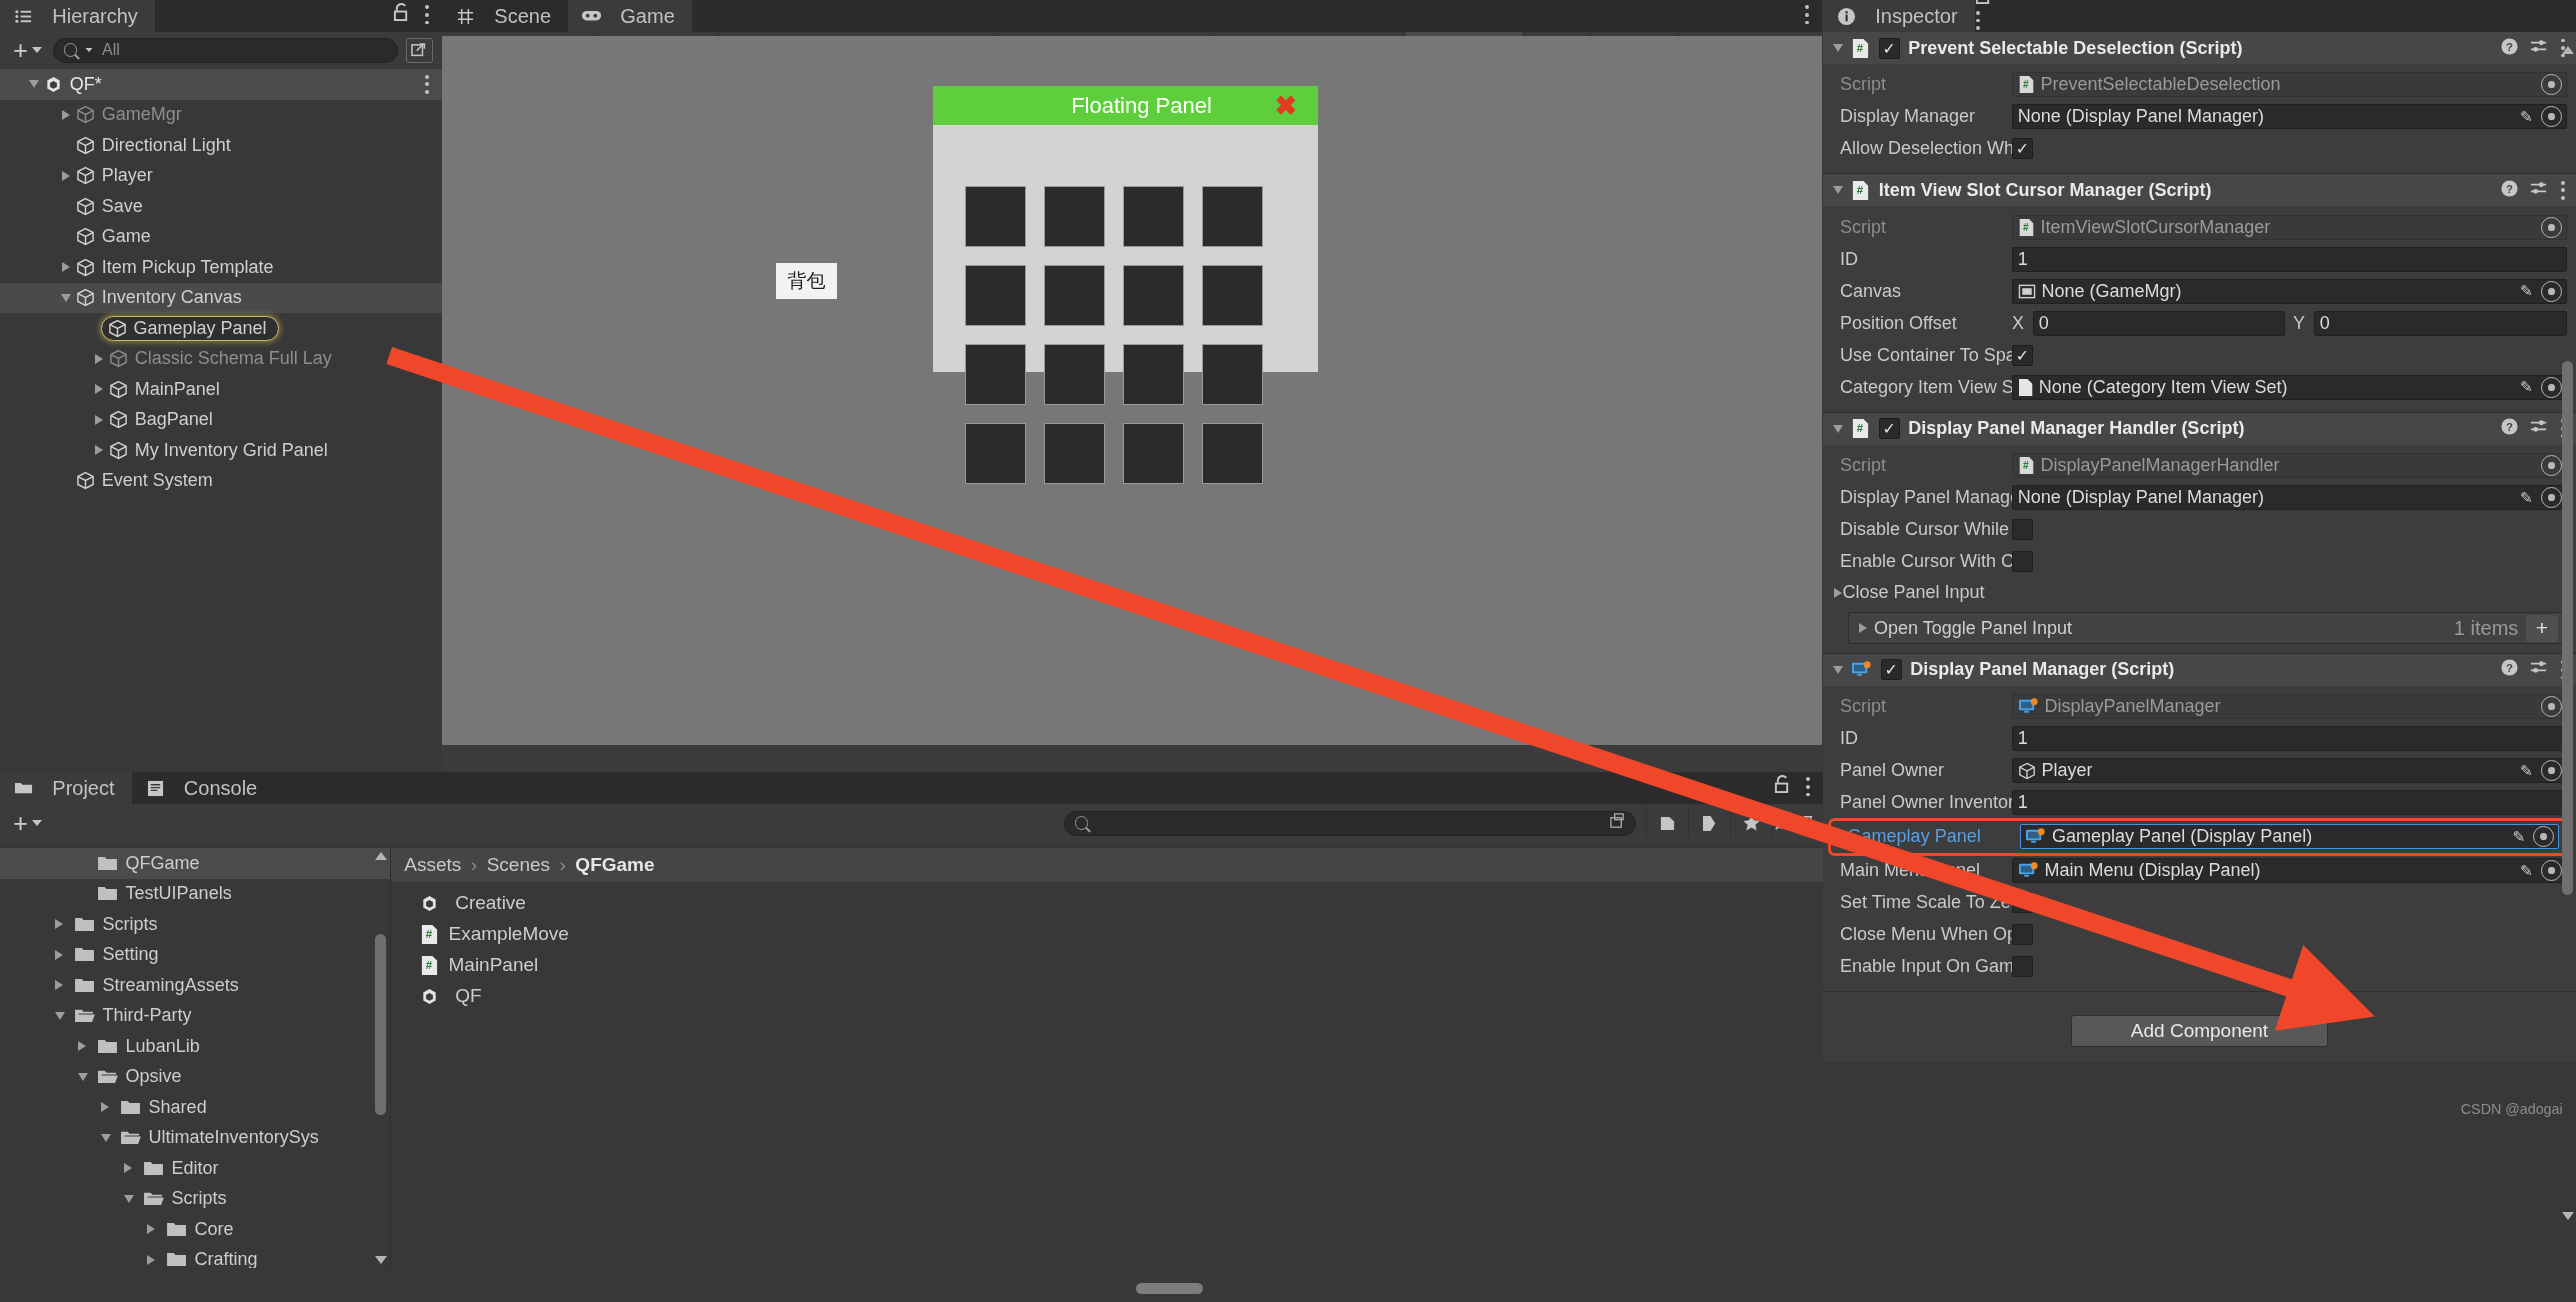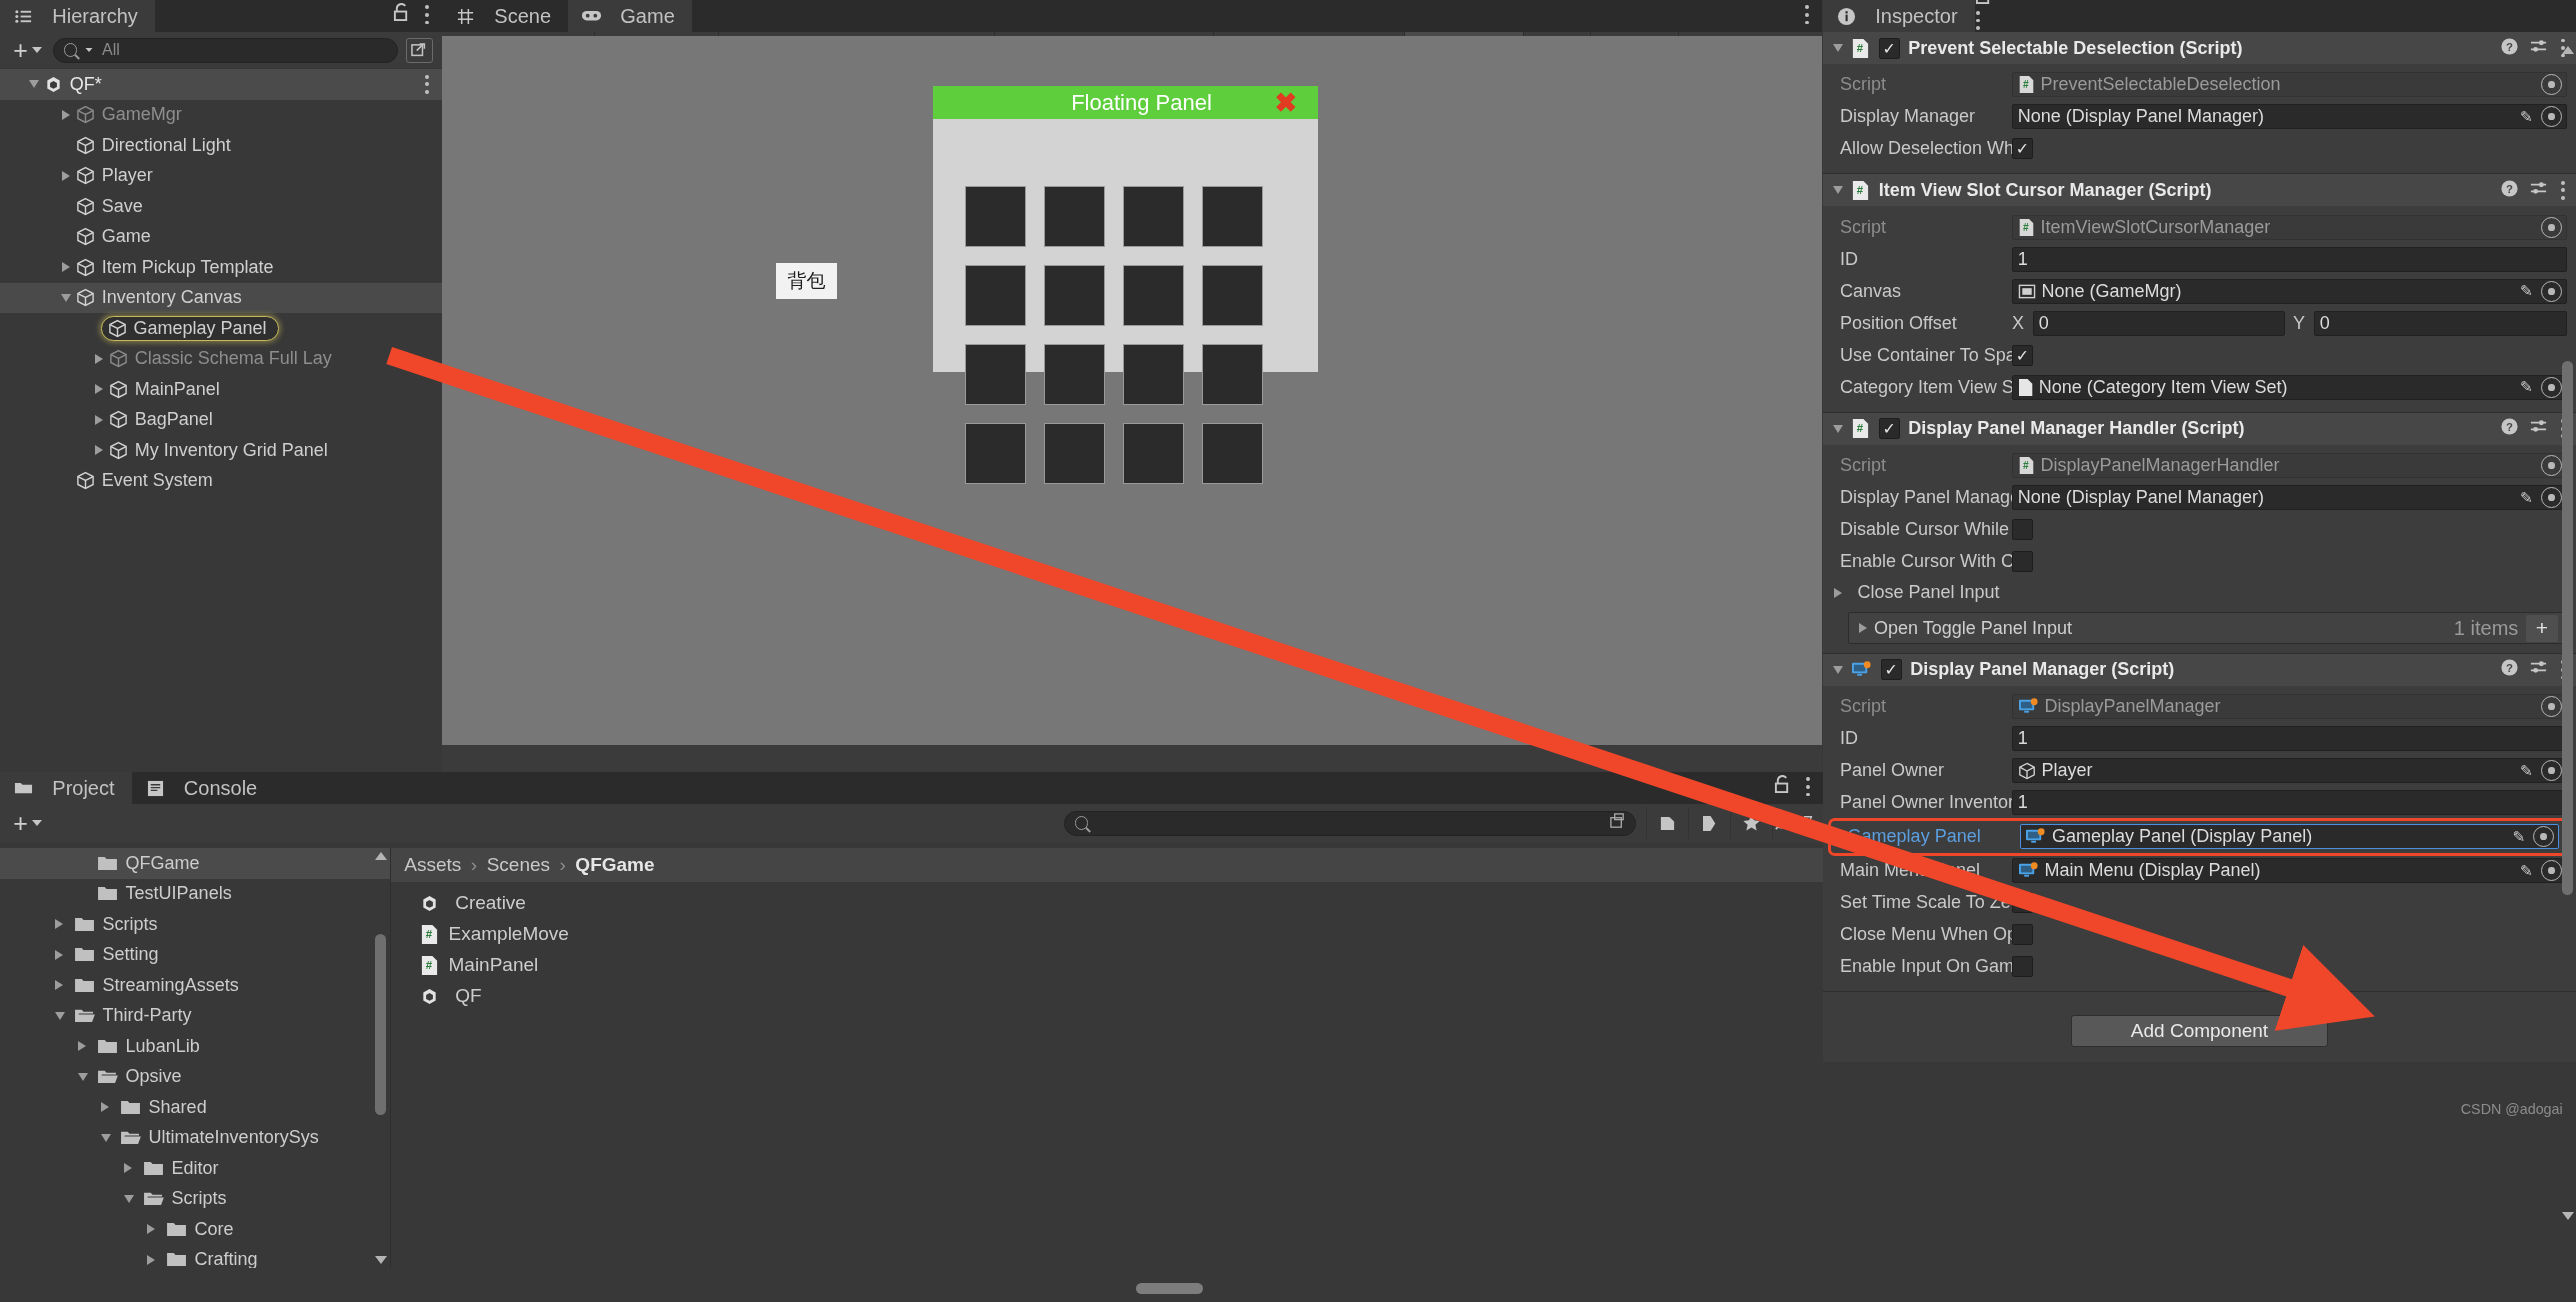--- a/index.html
+++ b/index.html
@@ -54,21 +54,21 @@
   .g-toolbar{ height:36px; background:#3b3b3b; display:flex; align-items:center; }
   .tbtn{ height:36px; display:flex; align-items:center; gap:9.5px; padding:0 11.4px; font-size:19px; color:#cfcfcf;
          border-right:1px solid #2e2e2e; white-space:nowrap;}
   .tbtn.pressed{ background:#4a4a4a; }
   .dd{ margin-left:auto; }
   .slider{ display:flex;align-items:center; gap:0;}
   .slider .knob{ width:15.3px;height:15.3px;border-radius:50%;background:#9f9f9f;}
   .slider .track{ width:51px;height:2.9px;background:#9f9f9f;}
   .gcanvas{ position:absolute; left:0; right:0; top:36px; bottom:27px; background:#777777; overflow:hidden;}
   .fpanel{ position:absolute; left:491px; top:50px; width:385px; height:286px; background:#d3d3d3; }
-  .fpanel .title{ height:33px; background:#5ece3d; color:#fff; font-size:22px; display:flex; align-items:center; justify-content:center; position:relative;padding-left:32px;}
+  .fpanel .title{ height:39px; background:#5ece3d; color:#fff; font-size:22px; display:flex; align-items:center; justify-content:center; position:relative;padding-left:32px;}
   .fpanel .closeX{ position:absolute; right:21px; top:50%; transform:translateY(-50%); font-size:27px; color:#e13b21; font-weight:bold;}
   .grid{ position:absolute; left:32px; top:100px; display:grid; grid-template-columns:repeat(4,61px); grid-gap:18px 18px;}
   .slot{ width:61px;height:61px; background:#2b2b2b; border:1.9px solid #9a9a9a;}
   .tip{ position:absolute; left:334px; top:227px; width:61px; height:36px; background:#f2f2f2; color:#1d1d1d;
         font-size:19px; display:flex; align-items:center; justify-content:center;}
   .gstatus{ position:absolute; left:0; right:0; bottom:0; height:27px; background:#3b3b3b; }
 
   
   #project{ position:absolute; left:0; top:772px; width:1823px; height:530px; background:#383838;}
   .p-toolbar{ height:38px; background:#3b3b3b; display:flex; align-items:center; padding:0 9.5px; gap:9.5px;}
@@ -109,21 +109,21 @@
   .fld.ro{ background:#3a3a3a; color:#9a9a9a; border-color:#323232;}
   .fld .txt{ flex:1 1 auto; overflow:hidden; text-overflow:clip; white-space:nowrap;}
   .pencil{ flex:0 0 auto; width:17px; text-align:center; color:#cfcfcf; font-size:15.3px;}
   .target{ flex:0 0 auto; width:21px; height:21px; border-radius:50%; border:1.9px solid #b8b8b8; position:relative; display:flex;align-items:center;justify-content:center;}
   .target:after{ content:""; width:6.7px;height:6.7px;border-radius:50%; background:#b8b8b8;}
   .cbox{ width:21px;height:21px; background:#2a2a2a; border:1px solid #1d1d1d; border-radius:1.9px;
          display:flex;align-items:center;justify-content:center; font-size:16px; color:#e6e6e6; flex:0 0 auto;}
   .xy{ display:flex; align-items:center; gap:7.6px; flex:1 1 auto;}
   .xy .ax{ font-size:18px; color:#c9c9c9; width:13.3px;}
   .xy .fld{ flex:1 1 0;}
-  .foldrow{ height:30.5px; display:flex; align-items:center; padding-left:11.4px; gap:15px; font-size:18px; color:#c9c9c9;}
+  .foldrow{ height:30.5px; display:flex; align-items:center; padding-left:11.4px; gap:0; font-size:18px; color:#c9c9c9;}
   .listbox{ margin:3.8px 11.4px 0 25px; border:1px solid #2c2c2c; background:#424242; border-radius:1.9px;}
   .listbox .lhd{ height:30.5px; display:flex; align-items:center; padding:0 5.7px 0 9.5px; gap:7.6px; font-size:18px; color:#cfcfcf;}
   .listbox .cnt{ margin-left:auto; font-size:20px; color:#9a9a9a;}
   .listbox .addb{ width:32px; height:27px; background:#4f4f4f; border-radius:1.9px; display:flex;align-items:center;justify-content:center;
                   font-size:21px; color:#e0e0e0;}
   .addcomp-wrap{ padding:23px 0 15.3px 0; display:flex; justify-content:center; background:#3d3d3d;}
   .addcomp{ width:257px; height:32px; background:#585858; border:1px solid #2e2e2e; border-radius:2.9px;
             display:flex; align-items:center; justify-content:center; font-size:19px; color:#e9e9e9;}
   .watermark{ position:absolute; right:13.3px; bottom:9.5px; font-size:14.3px; color:#8c8c8c;}
   .hl-box{ outline:3.8px solid #f0462a; border-radius:3.8px; }

